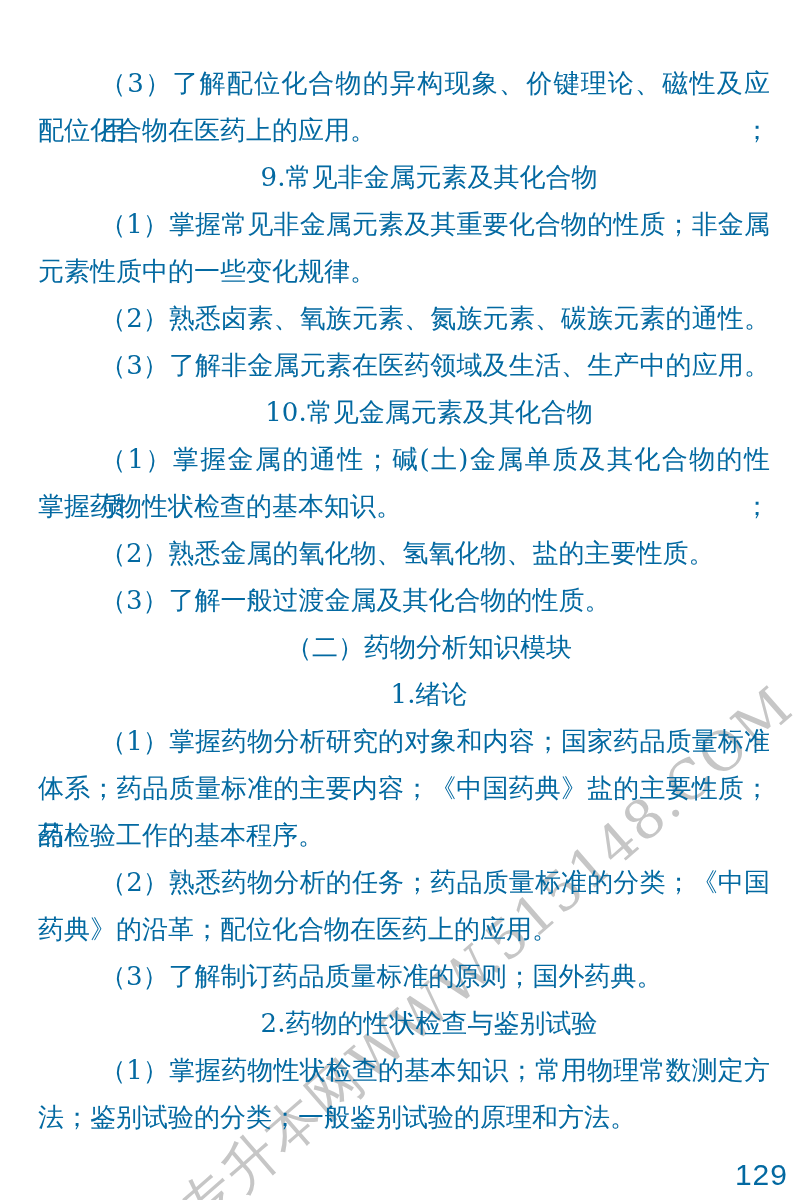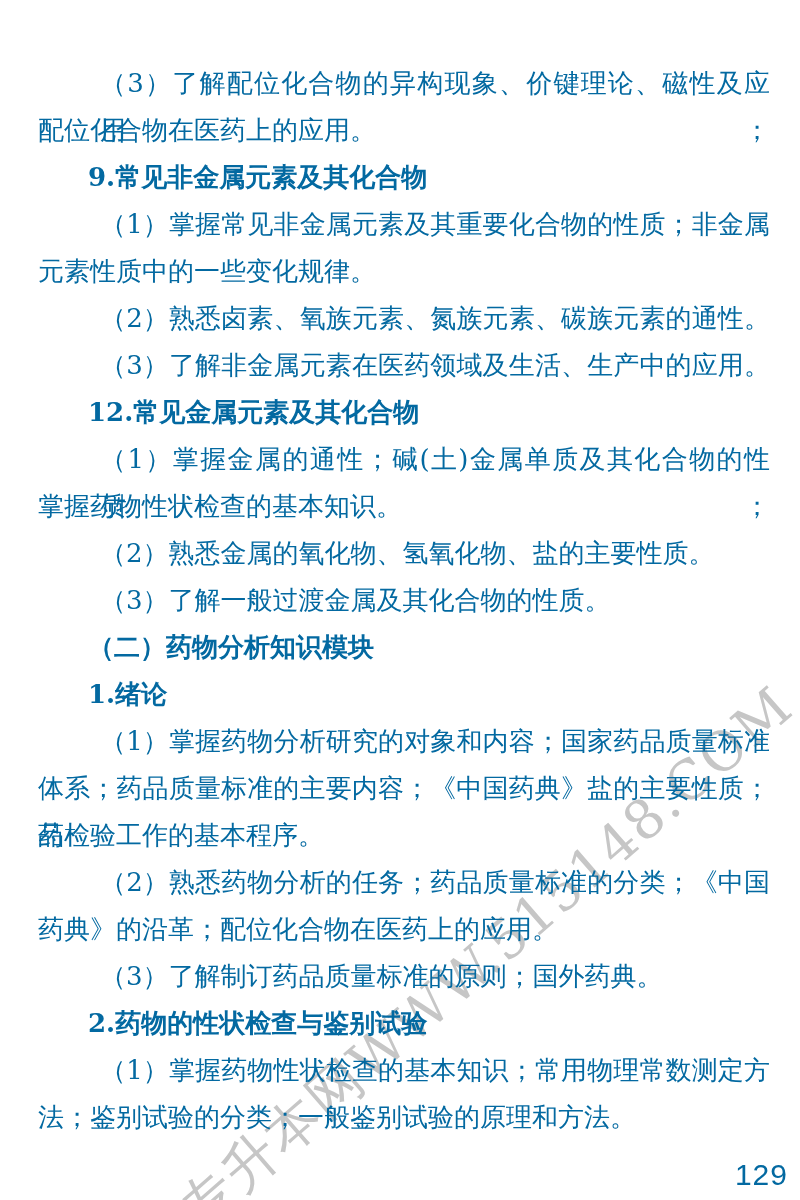--- a/index.html
+++ b/index.html
@@ -40,21 +40,21 @@
   }
   .ln {
     height: 47px;
     line-height: 47px;
     white-space: nowrap;
     overflow: visible;
   }
   
   .p { padding-left: 62px; }
   
-  .h { padding-left: 50px; font-weight: bold; }
+  .h { padding-left: 50px; font-weight: normal; text-align: center; }
   
   .c { padding-left: 0; }
   
   .j {
     white-space: normal;
     text-align: justify;
     text-align-last: justify;
   }
   .page-number {
     position: absolute;
@@ -74,21 +74,21 @@
   <div class="watermark">专升本网WWW.515148.COM</div>
 
   <div class="content">
     <div class="ln p j">（3）了解配位化合物的异构现象、价键理论、磁性及应用；</div>
     <div class="ln c">配位化合物在医药上的应用。</div>
     <div class="ln h">9.常见非金属元素及其化合物</div>
     <div class="ln p j">（1）掌握常见非金属元素及其重要化合物的性质；非金属</div>
     <div class="ln c">元素性质中的一些变化规律。</div>
     <div class="ln p j">（2）熟悉卤素、氧族元素、氮族元素、碳族元素的通性。</div>
     <div class="ln p j">（3）了解非金属元素在医药领域及生活、生产中的应用。</div>
-    <div class="ln h">12.常见金属元素及其化合物</div>
+    <div class="ln h">10.常见金属元素及其化合物</div>
     <div class="ln p j">（1）掌握金属的通性；碱(土)金属单质及其化合物的性质；</div>
     <div class="ln c">掌握药物性状检查的基本知识。</div>
     <div class="ln p">（2）熟悉金属的氧化物、氢氧化物、盐的主要性质。</div>
     <div class="ln p">（3）了解一般过渡金属及其化合物的性质。</div>
     <div class="ln h">（二）药物分析知识模块</div>
     <div class="ln h">1.绪论</div>
     <div class="ln p j">（1）掌握药物分析研究的对象和内容；国家药品质量标准</div>
     <div class="ln c j">体系；药品质量标准的主要内容；《中国药典》盐的主要性质；药</div>
     <div class="ln c">品检验工作的基本程序。</div>
     <div class="ln p j">（2）熟悉药物分析的任务；药品质量标准的分类；《中国</div>

